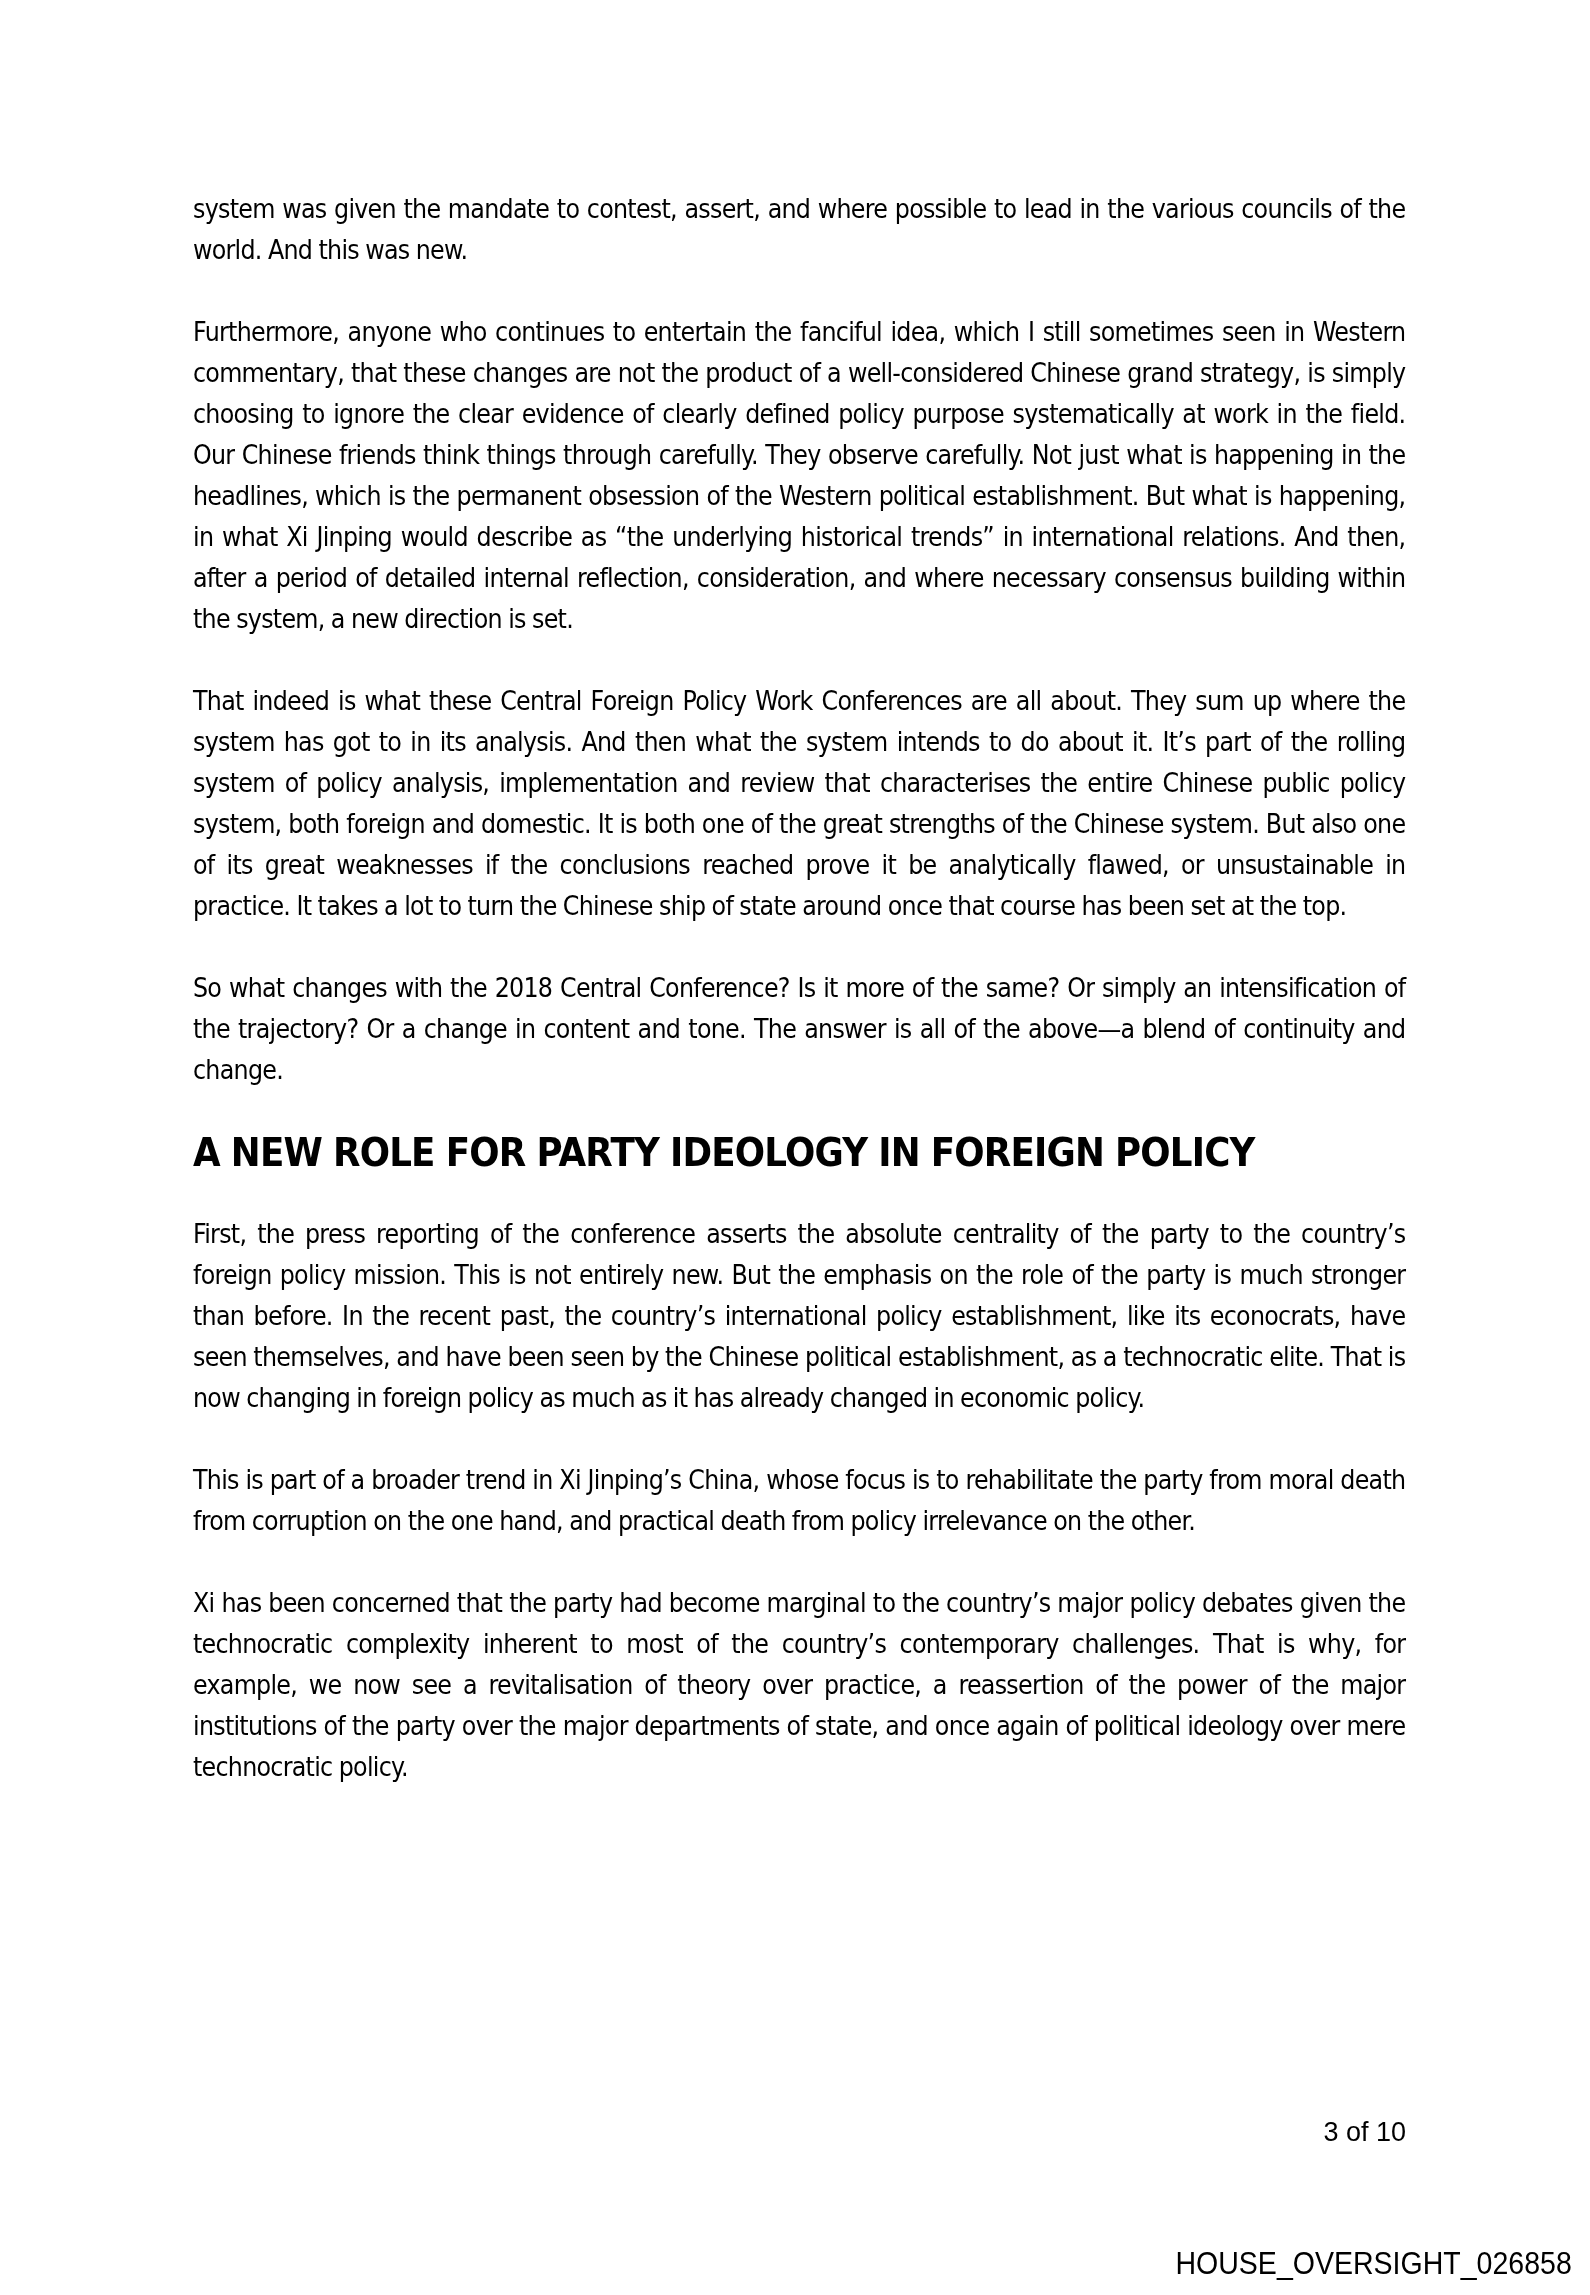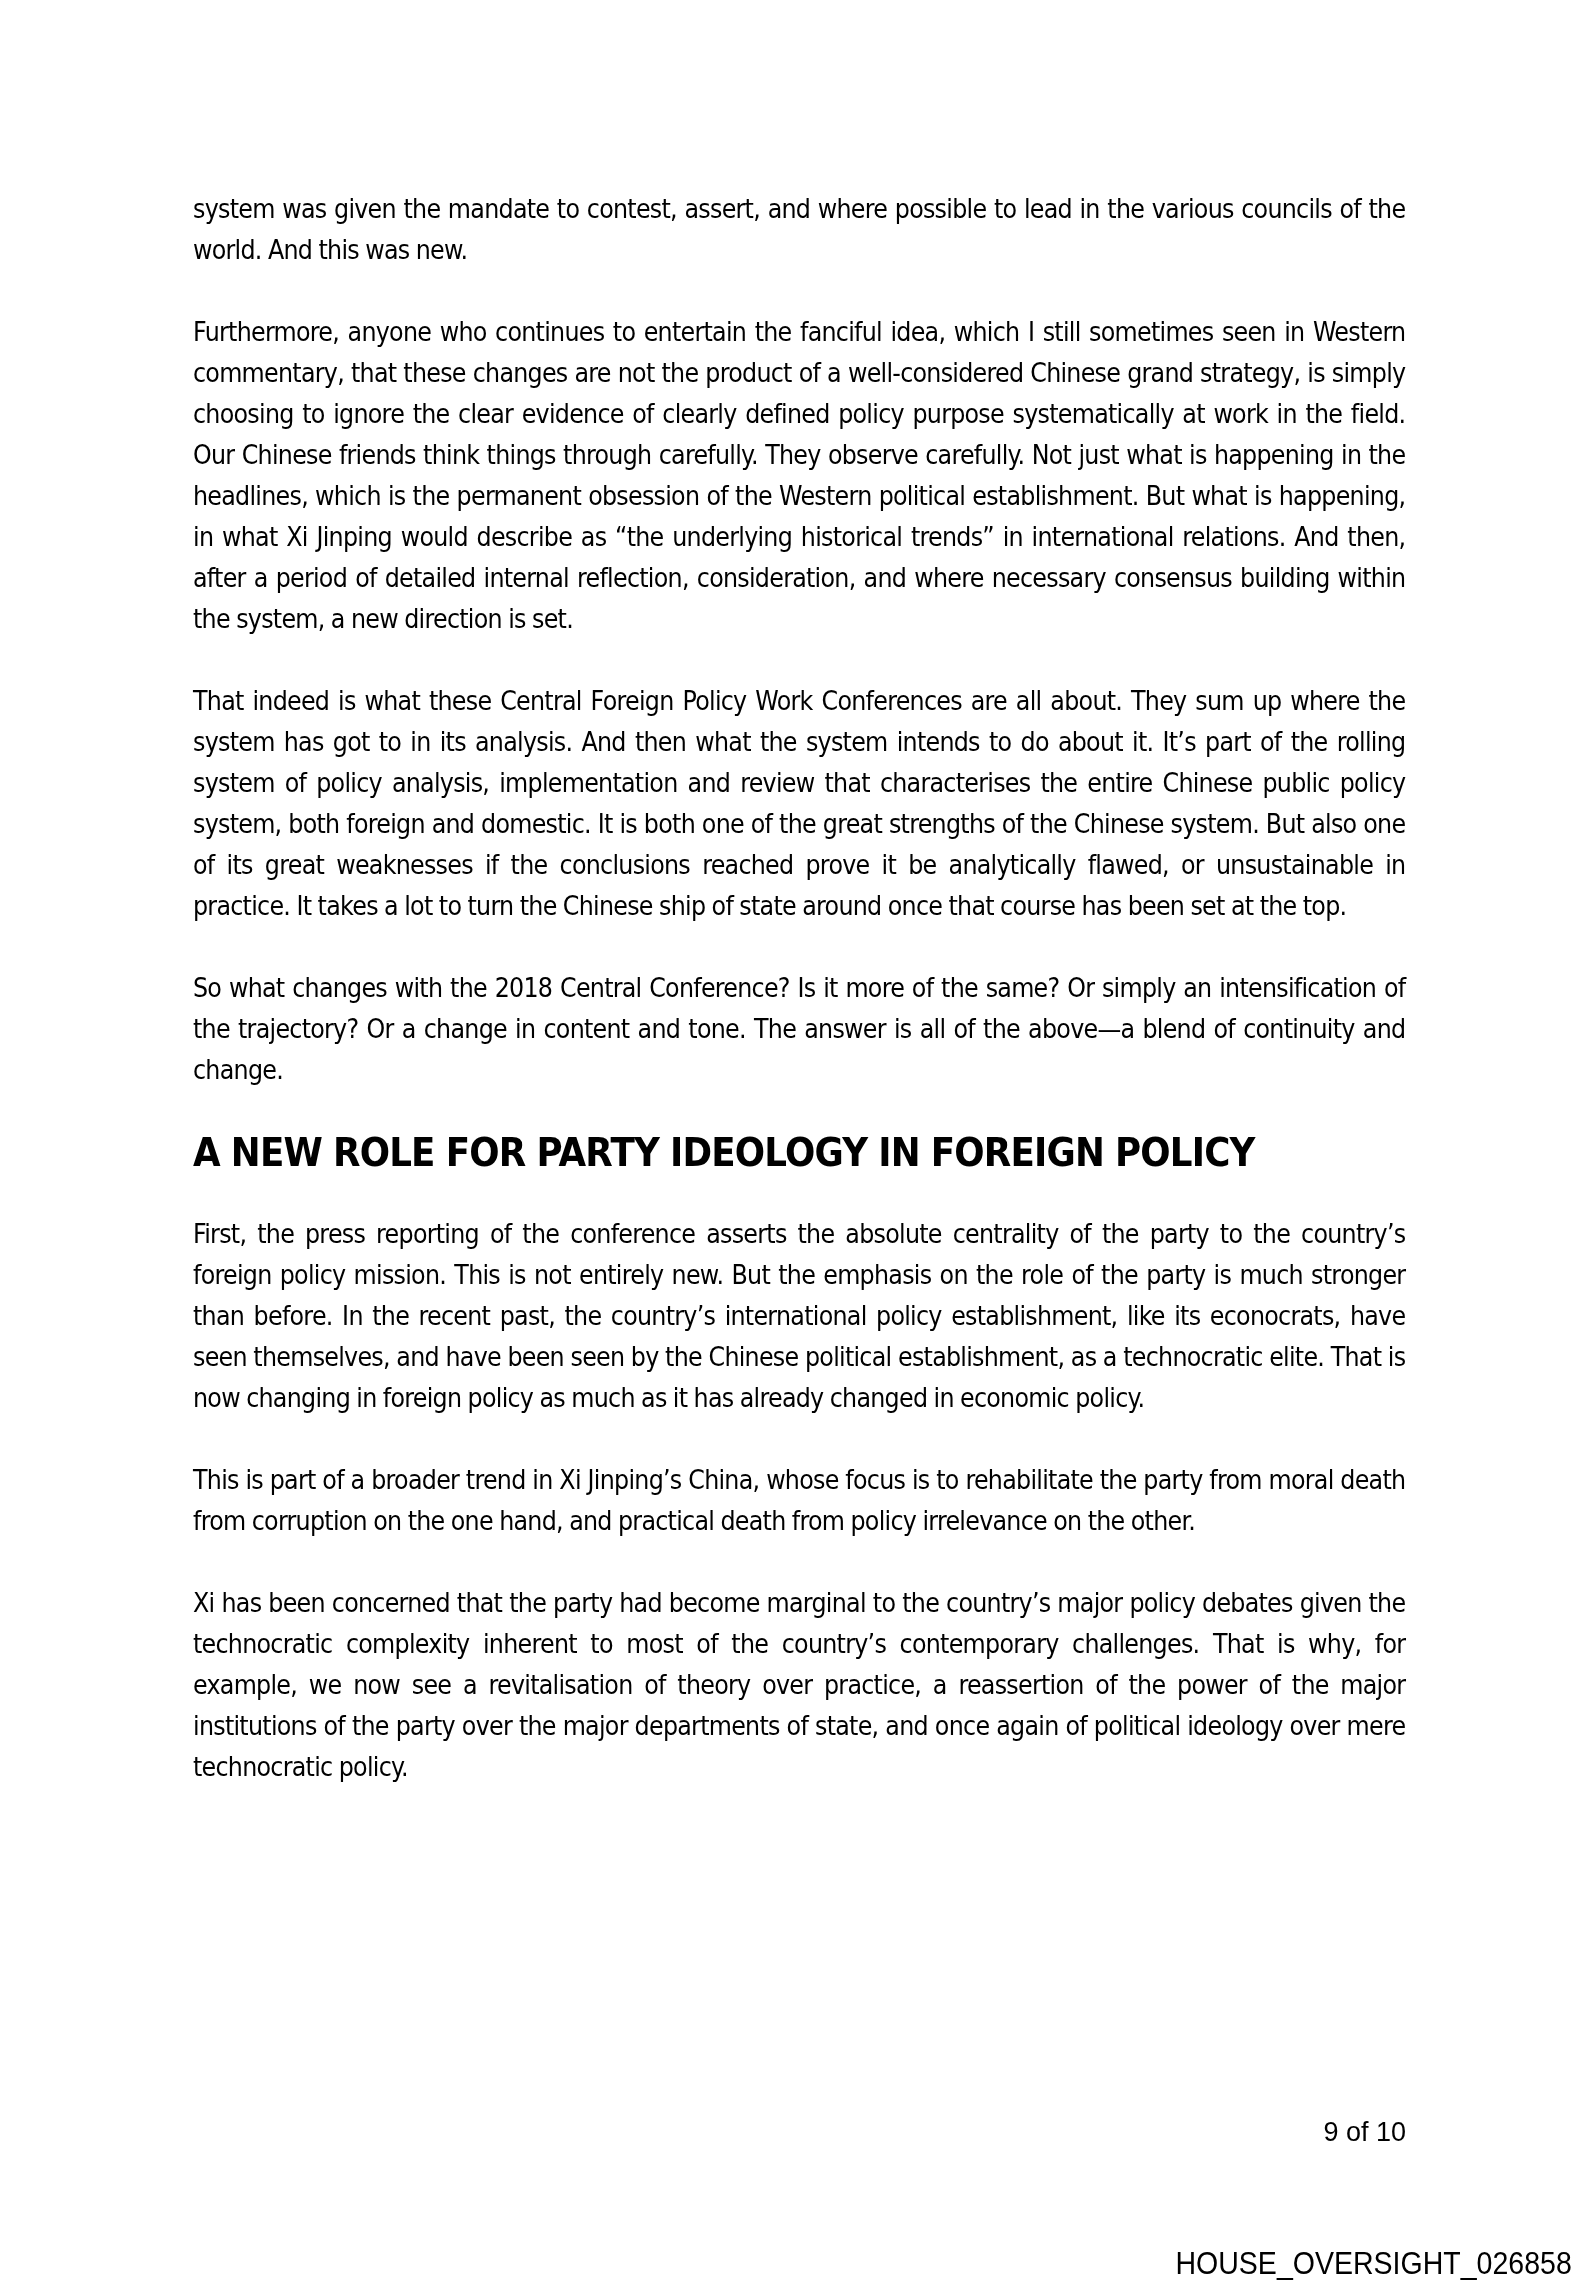--- a/index.html
+++ b/index.html
@@ -63,15 +63,15 @@
   <p class="para">system was given the mandate to contest, assert, and where possible to lead in the various councils of the world. And this was new.</p>
   <p class="para">Furthermore, anyone who continues to entertain the fanciful idea, which I still sometimes seen in Western commentary, that these changes are not the product of a well-considered Chinese grand strategy, is simply choosing to ignore the clear evidence of clearly defined policy purpose systematically at work in the field. Our Chinese friends think things through carefully. They observe carefully. Not just what is happening in the headlines, which is the permanent obsession of the Western political establishment. But what is happening, in what Xi Jinping would describe as “the underlying historical trends” in international relations. And then, after a period of detailed internal reflection, consideration, and where necessary consensus building within the system, a new direction is set.</p>
   <p class="para">That indeed is what these Central Foreign Policy Work Conferences are all about. They sum up where the system has got to in its analysis. And then what the system intends to do about it. It’s part of the rolling system of policy analysis, implementation and review that characterises the entire Chinese public policy system, both foreign and domestic. It is both one of the great strengths of the Chinese system. But also one of its great weaknesses if the conclusions reached prove it be analytically flawed, or unsustainable in practice. It takes a lot to turn the Chinese ship of state around once that course has been set at the top.</p>
   <p class="para">So what changes with the 2018 Central Conference? Is it more of the same? Or simply an intensification of the trajectory? Or a change in content and tone. The answer is all of the above—a blend of continuity and change.</p>
   <h2 class="heading">A NEW ROLE FOR PARTY IDEOLOGY IN FOREIGN POLICY</h2>
   <p class="para">First, the press reporting of the conference asserts the absolute centrality of the party to the country’s foreign policy mission. This is not entirely new. But the emphasis on the role of the party is much stronger than before. In the recent past, the country’s international policy establishment, like its econocrats, have seen themselves, and have been seen by the Chinese political establishment, as a technocratic elite. That is now changing in foreign policy as much as it has already changed in economic policy.</p>
   <p class="para">This is part of a broader trend in Xi Jinping’s China, whose focus is to rehabilitate the party from moral death from corruption on the one hand, and practical death from policy irrelevance on the other.</p>
   <p class="para">Xi has been concerned that the party had become marginal to the country’s major policy debates given the technocratic complexity inherent to most of the country’s contemporary challenges. That is why, for example, we now see a revitalisation of theory over practice, a reassertion of the power of the major institutions of the party over the major departments of state, and once again of political ideology over mere technocratic policy.</p>
 </div>
 
-<div class="page-number">9 of 10</div>
+<div class="page-number">3 of 10</div>
 <div class="bates">HOUSE_OVERSIGHT_026858</div>
 
 
 </body></html>

